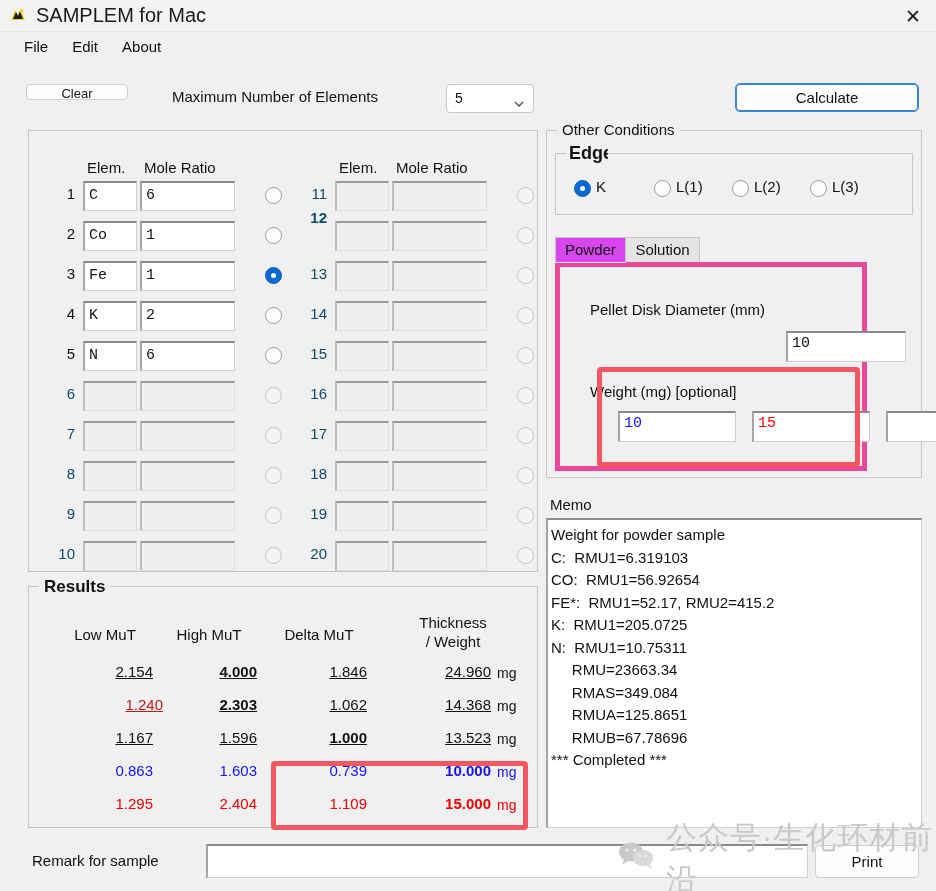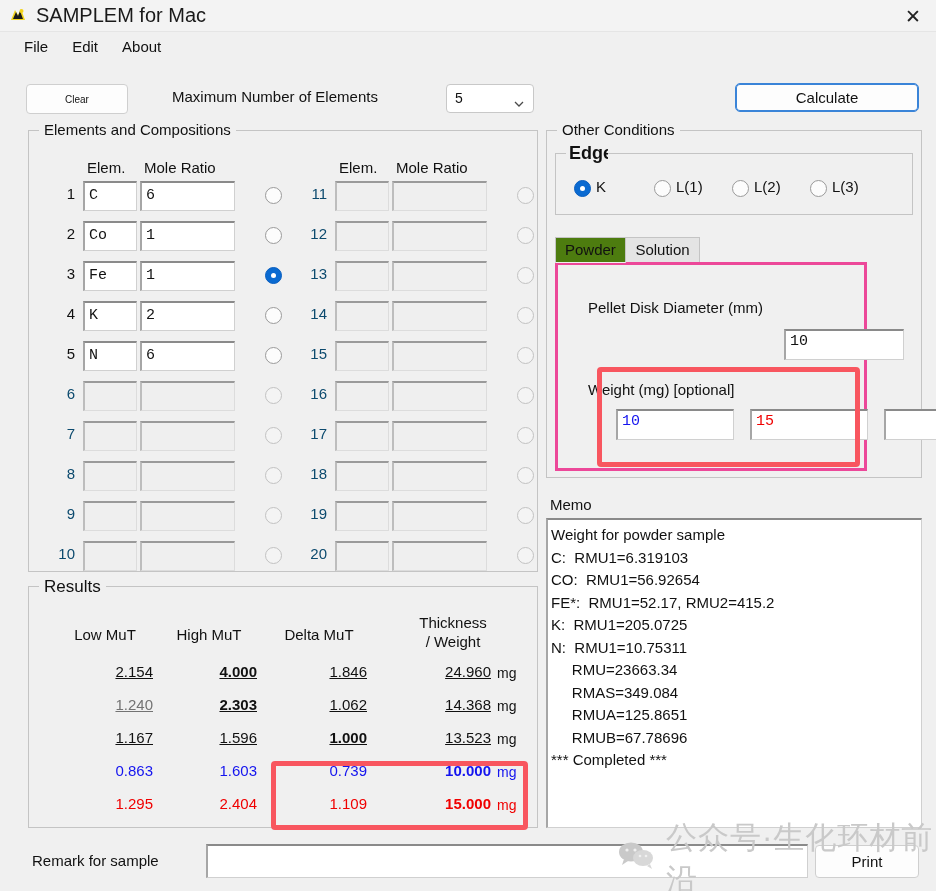--- a/index.html
+++ b/index.html
@@ -34,23 +34,23 @@
   }
   #menubar .menu-item {
     font-size:15px; color:#111; padding:3px 12px; cursor:default;
   }
 
   
   #toprow {
     position:absolute; left:0; top:60px; width:936px; height:58px;
   }
   #clear-btn {
-    position:absolute; left:26px; top:24px; width:102px; height:30px;
+    position:absolute; left:26px; top:24px; width:102px; height:16px;
     background:#fdfdfd; border:1px solid #cfcfcf; border-radius:4px;
-    font-size:10px; color:#111; cursor:pointer;
+    font-size:13px; color:#111; cursor:pointer;
   }
   #maxlabel {
     position:absolute; left:172px; top:28px; font-size:15px; color:#111;
   }
   #maxselect {
     position:absolute; left:446px; top:24px; width:88px; height:29px;
     background:#fff; border:1px solid #c8c8c8; border-radius:4px;
     font-size:14px; color:#111; padding-left:8px; line-height:27px;
     cursor:pointer;
   }
@@ -65,21 +65,21 @@
   }
 
   
   .groupbox {
     position:absolute; border:1px solid #c4c4c4; background:transparent;
   }
   .group-legend {
     position:absolute; top:-10px; left:10px; background:#f0f0f0;
     padding:0 5px; font-size:15px; color:#111;
   }
-  .group-legend.bold { font-weight:normal; font-size:17px; }
+  .group-legend.bold { font-weight:bold; font-size:17px; }
 
   
   #elements-box { left:28px; top:130px; width:510px; height:442px; }
   .col-head { position:absolute; font-size:15px; color:#111; }
   .erow-num { position:absolute; font-size:15px; color:#111; text-align:right; width:22px;}
   .erow-num.dis { color:#0c4a6e; }
   .tbox {
     position:absolute; background:#fff;
     border:1px solid #d0d0d0; border-top:2px solid #8a8a8a; border-left:2px solid #a6a6a6;
     font-size:15px; color:#111; padding:1px 0 0 4px;
@@ -113,24 +113,24 @@
   .edge-opt .rb.on::after { content:""; position:absolute; left:5px; top:5px; width:5px; height:5px; border-radius:50%; background:#fff; }
   .edge-opt .lbl { position:absolute; left:22px; top:0; white-space:nowrap; }
 
   
   #tabstrip { position:absolute; left:8px; top:106px; width:358px; height:26px; }
   .tab {
     position:absolute; top:0; height:26px; font-size:15px; color:#111;
     padding:3px 9px 0 9px; border:1px solid #c4c4c4; border-bottom:none;
     background:#e4e4e4;
   }
-  .tab.active { background:#4d7c0f; border-bottom:1px solid #f0f0f0; z-index:2; }
+  .tab.active { background:#d946ef; border-bottom:1px solid #f0f0f0; z-index:2; }
   #tabpanel {
     position:absolute; left:8px; top:131px; width:312px; height:209px;
-    border:3px solid #ec4899; background:#f0f0f0;
+    border:5px solid #ec4899; background:#f0f0f0;
   }
   .pl-label { position:absolute; font-size:15px; color:#111; white-space:nowrap;}
   .num-in {
     position:absolute; background:#fff;
     border:1px solid #d0d0d0; border-top:2px solid #8a8a8a; border-left:2px solid #a6a6a6;
     font-size:15px; padding:2px 0 0 4px;
     font-family:"Liberation Mono", monospace;
   }
 
   
@@ -209,21 +209,20 @@
     <span class="chev">
       <svg width="12" height="12" viewBox="0 0 12 12">
           <path d="M2 4 L6 8 L10 4" stroke="#4a4a4a" stroke-width="1.3" fill="none"></path>
         </svg>
     </span>
   </div>
   <button id="calc-btn">Calculate</button>
 </div>
 
 <div class="groupbox" id="elements-box">
-  <span class="group-legend">Elements and Compositions</span>
 
   <span class="col-head" style="left:58px;  top:28px;">Elem.</span>
   <span class="col-head" style="left:115px; top:28px;">Mole Ratio</span>
   <span class="col-head" style="left:310px; top:28px;">Elem.</span>
   <span class="col-head" style="left:367px; top:28px;">Mole Ratio</span>
 
   <div id="left-rows">
       <span class="erow-num" style="left: 24px; top: 54px;">1</span>
       <div class="tbox" style="left: 54px; top: 50px; width: 54px; height: 30px;">C</div>
       <div class="tbox" style="left: 111px; top: 50px; width: 95px; height: 30px;">6</div>
@@ -263,21 +262,21 @@
       <span class="erow-num dis" style="left: 24px; top: 414px;">10</span>
       <div class="tbox dis" style="left: 54px; top: 410px; width: 54px; height: 30px;"></div>
       <div class="tbox dis" style="left: 111px; top: 410px; width: 95px; height: 30px;"></div>
       <span class="radio dis" style="left: 236px; top: 416px;"></span>
     </div>
   <div id="right-rows">
       <span class="erow-num dis" style="left: 276px; top: 54px;">11</span>
       <div class="tbox dis" style="left: 306px; top: 50px; width: 54px; height: 30px;"></div>
       <div class="tbox dis" style="left: 363px; top: 50px; width: 95px; height: 30px;"></div>
       <span class="radio dis" style="left: 488px; top: 56px;"></span>
-      <span class="erow-num dis" style="left: 276px; top: 94px;">12</span>
+      <span class="erow-num dis" style="left: 276px; top: 78px; font-weight: bold;">12</span>
       <div class="tbox dis" style="left: 306px; top: 90px; width: 54px; height: 30px;"></div>
       <div class="tbox dis" style="left: 363px; top: 90px; width: 95px; height: 30px;"></div>
       <span class="radio dis" style="left: 488px; top: 96px;"></span>
       <span class="erow-num dis" style="left: 276px; top: 134px;">13</span>
       <div class="tbox dis" style="left: 306px; top: 130px; width: 54px; height: 30px;"></div>
       <div class="tbox dis" style="left: 363px; top: 130px; width: 95px; height: 30px;"></div>
       <span class="radio dis" style="left: 488px; top: 136px;"></span>
       <span class="erow-num dis" style="left: 276px; top: 174px;">14</span>
       <div class="tbox dis" style="left: 306px; top: 170px; width: 54px; height: 30px;"></div>
       <div class="tbox dis" style="left: 363px; top: 170px; width: 95px; height: 30px;"></div>
@@ -373,21 +372,21 @@
       <span class="res-head" style="left: 236px; width: 108px; top: 38px; white-space: pre-line; line-height: 19px;">Delta MuT</span>
       <span class="res-head" style="left: 370px; width: 108px; top: 26px; white-space: pre-line; line-height: 19px;">Thickness
 / Weight</span>
     </div>
   <div id="results-rows">
       <span class="res-cell u" style="left: 46px; top: 76px; width: 78px; color: rgb(17, 17, 17);">2.154</span>
       <span class="res-cell u b" style="left: 150px; top: 76px; width: 78px; color: rgb(17, 17, 17);">4.000</span>
       <span class="res-cell u" style="left: 260px; top: 76px; width: 78px; color: rgb(17, 17, 17);">1.846</span>
       <span class="res-cell u" style="left: 384px; top: 76px; width: 78px; color: rgb(17, 17, 17);">24.960</span>
       <span class="unit" style="left: 468px; top: 78px; color: rgb(17, 17, 17);">mg</span>
-      <span class="res-cell u" style="left: 46px; top: 109px; width: 78px; color: #737373;">1.240</span>
+      <span class="res-cell u" style="left: 56px; top: 109px; width: 78px; color: #b91c1c;">1.240</span>
       <span class="res-cell u b" style="left: 150px; top: 109px; width: 78px; color: rgb(17, 17, 17);">2.303</span>
       <span class="res-cell u" style="left: 260px; top: 109px; width: 78px; color: rgb(17, 17, 17);">1.062</span>
       <span class="res-cell u" style="left: 384px; top: 109px; width: 78px; color: rgb(17, 17, 17);">14.368</span>
       <span class="unit" style="left: 468px; top: 111px; color: rgb(17, 17, 17);">mg</span>
       <span class="res-cell u" style="left: 46px; top: 142px; width: 78px; color: rgb(17, 17, 17);">1.167</span>
       <span class="res-cell u" style="left: 150px; top: 142px; width: 78px; color: rgb(17, 17, 17);">1.596</span>
       <span class="res-cell u b" style="left: 260px; top: 142px; width: 78px; color: rgb(17, 17, 17);">1.000</span>
       <span class="res-cell u" style="left: 384px; top: 142px; width: 78px; color: rgb(17, 17, 17);">13.523</span>
       <span class="unit" style="left: 468px; top: 144px; color: rgb(17, 17, 17);">mg</span>
       <span class="res-cell" style="left: 46px; top: 175px; width: 78px; color: rgb(20, 20, 239);">0.863</span>

